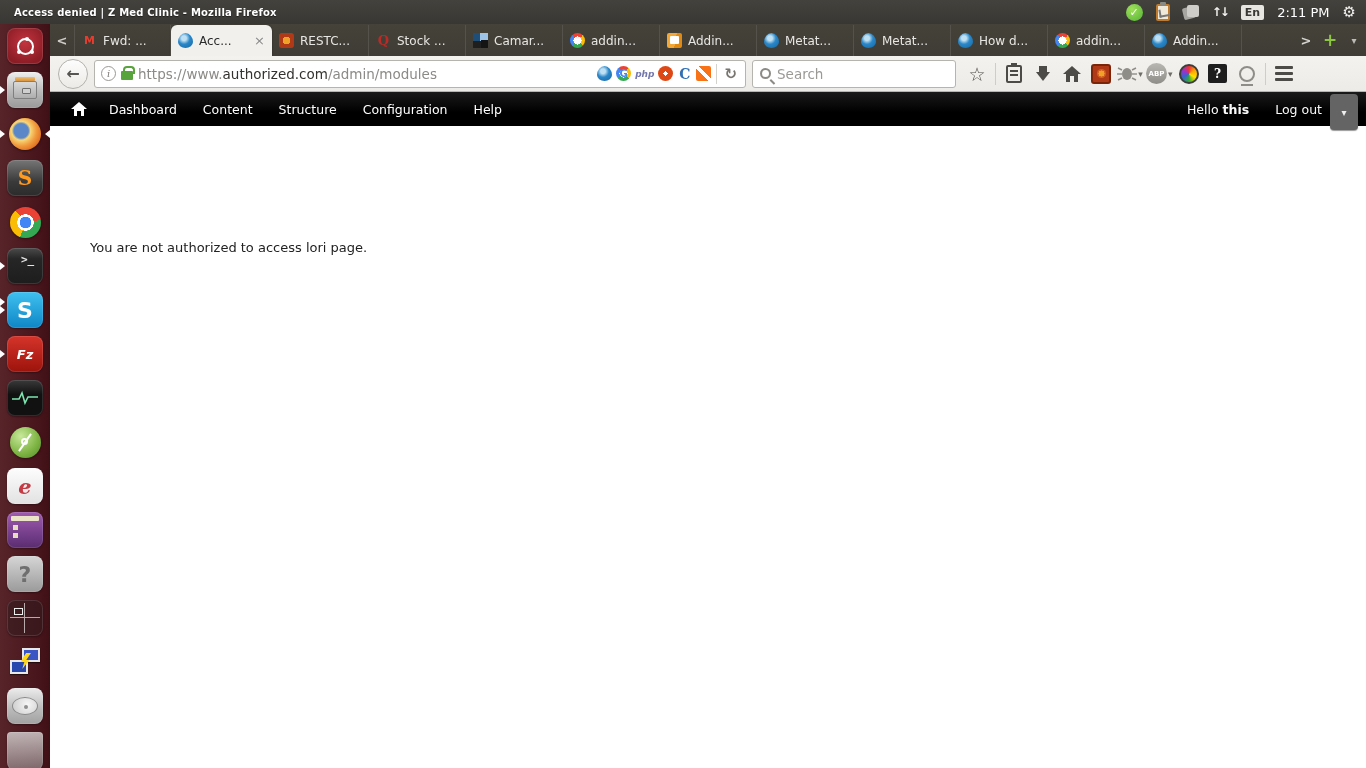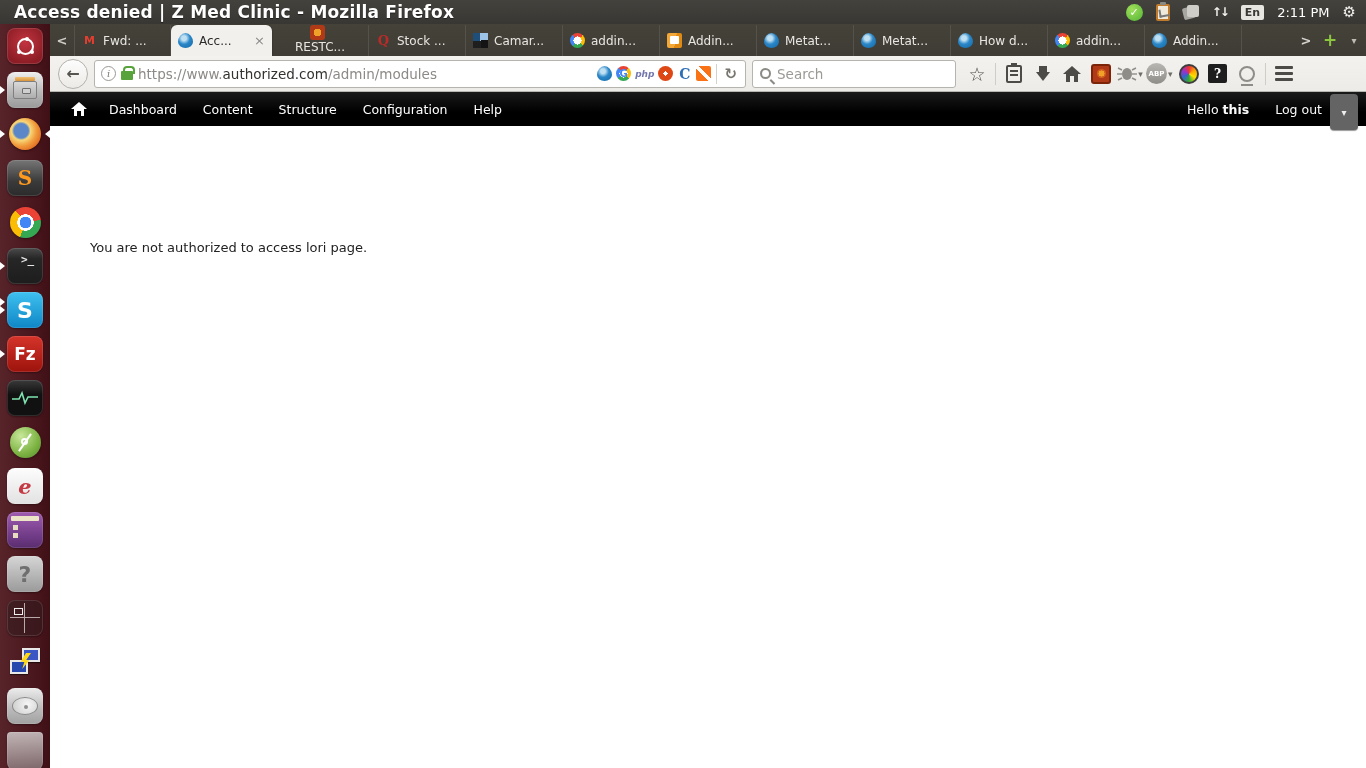--- a/index.html
+++ b/index.html
@@ -4,21 +4,21 @@
 <style>
   * { margin:0; padding:0; box-sizing:border-box; }
   html,body { width:1366px; height:768px; overflow:hidden; background:#fff;
     font-family:"DejaVu Sans","Liberation Sans",sans-serif; }
   .screen { position:relative; width:1366px; height:768px; background:#fff; }
 
   
   .sysbar { position:absolute; top:0; left:0; width:1366px; height:24px;
     background:linear-gradient(#44423d,#393733); color:#fff; display:flex;
     align-items:center; z-index:50; }
-  .sysbar .wtitle { font-size:17px; font-weight:bold; margin-left:14px;
+  .sysbar .wtitle { font-size:10px; font-weight:bold; margin-left:14px;
     letter-spacing:.2px; text-shadow:0 1px 1px rgba(0,0,0,.5); }
   .tray { margin-left:auto; display:flex; align-items:center; gap:13px; padding-right:10px; }
   .tray-skype { width:17px; height:17px; border-radius:50%;
     background:radial-gradient(circle at 35% 30%,#9fe05a,#53b435); color:#fff;
     font-size:11px; font-weight:bold; display:flex; align-items:center; justify-content:center; }
   .tray-clip { width:14px; height:17px; background:#efe9da; border:2px solid #c07a2b;
     border-radius:2px; position:relative; }
   .tray-clip::before { content:""; position:absolute; top:-4px; left:2px; width:6px; height:3px;
     background:#8a8a85; border-radius:1px; }
   .tray-clip::after { content:""; position:absolute; top:3px; left:1px; width:8px; height:6px;
@@ -69,21 +69,21 @@
   .chrome-ball { width:31px; height:31px; border-radius:50%;
     background:radial-gradient(circle,#4285f4 0 26%,#fff 27% 37%,transparent 38%),
       conic-gradient(from -40deg,#ea4335 0 120deg,#34a853 0 240deg,#fbbc05 0 360deg);
     box-shadow:0 1px 3px rgba(0,0,0,.4); }
   .tile-terminal { background:linear-gradient(#4b4b4b,#262626 30%,#1d1d1d); }
   .term-txt { color:#e4e4e4; font-family:"DejaVu Sans Mono","Liberation Mono",monospace;
     font-size:11px; font-weight:bold; align-self:flex-start; margin:5px 0 0 5px; }
   .tile-skype { background:linear-gradient(#3fc1f0,#0f86c6); }
   .sky-s { color:#fff; font-size:22px; font-weight:bold; }
   .tile-filezilla { background:linear-gradient(#d5342a,#9c130c); }
-  .fz-t { color:#fff; font-size:17px; font-weight:bold; }
+  .fz-t { color:#fff; font-size:13px; font-weight:bold; font-style:italic; }
   .tile-sysmon { background:linear-gradient(#3a3a3a,#111 40%); }
   .tile-android { background:transparent; box-shadow:none; }
   .as-ball { width:31px; height:31px; border-radius:50%; position:relative;
     background:radial-gradient(circle at 35% 30%,#c8e89a,#7cb342 60%,#558b2f);
     box-shadow:0 1px 3px rgba(0,0,0,.4); }
   .as-needle { position:absolute; left:14px; top:5px; width:2px; height:21px; background:#fff;
     transform:rotate(35deg); }
   .as-hub { position:absolute; left:11px; top:11px; width:7px; height:7px; border:2px solid #fff;
     border-radius:50%; }
   .tile-evince { background:linear-gradient(#fdfdfd,#e2e2e2); }
@@ -120,21 +120,21 @@
   
   .tabstrip { position:absolute; top:0; left:0; right:0; height:32px;
     background:linear-gradient(#454239,#3f3c36); display:flex; align-items:flex-end; }
   .tscroll { width:24px; height:32px; display:flex; align-items:center; justify-content:center;
     color:#cfcdc8; font-size:13px; font-weight:bold; flex:0 0 auto; }
   .tab { flex:0 0 97px; height:31px; display:flex; align-items:center; padding:0 7px;
     color:#e8e6e2; font-size:12px; border-right:1px solid #55524b; overflow:hidden; position:relative; }
   .tab:nth-of-type(2) { border-left:1px solid #55524b; }
   .tab.active { background:#f2f0ed; color:#2b2b2b; border-radius:6px 6px 0 0;
     border-right:none; flex-basis:101px; box-shadow:0 0 2px rgba(0,0,0,.4); }
-  .tab.active + .tab { border-left:none;flex-direction:column; }
+  .tab.active + .tab { border-left:none; }
   .tlabel { white-space:nowrap; overflow:hidden; flex:1; }
   .tclose { color:#8a8a8a; font-size:13px; margin-left:4px; line-height:1; }
   .fav { width:15px; height:15px; flex:0 0 15px; margin-right:6px; display:flex;
     align-items:center; justify-content:center; font-size:11px; line-height:1; }
   .fav-gmail { color:#e43e30; font-weight:bold; }
   .fav-drupal { border-radius:50% 50% 50% 50%/60% 60% 40% 40%;
     background:radial-gradient(circle at 40% 35%,#bfe0f2 0 18%,#2b87c8 45%,#1167a5); color:transparent; }
   .fav-restclient { background:radial-gradient(circle,#f0a228 0 34%,#b03a17 36%);
     border-radius:3px; color:transparent; }
   .fav-quora { color:#b92b27; font-weight:bold; font-size:13px;

